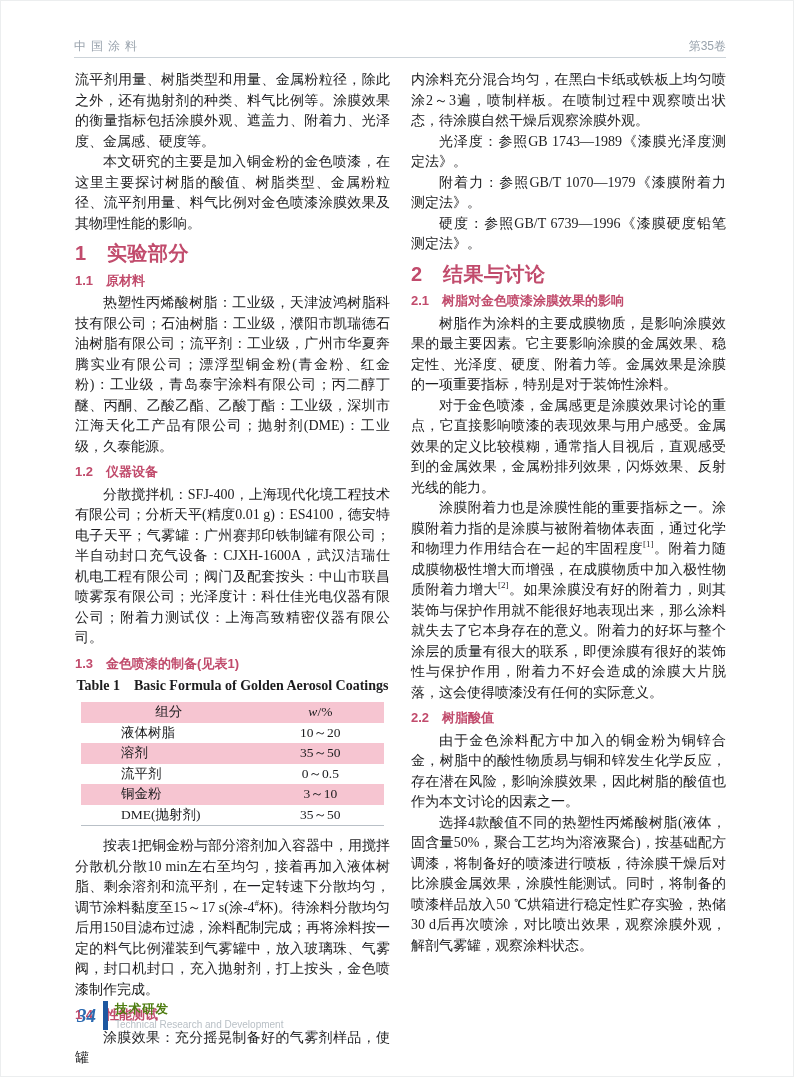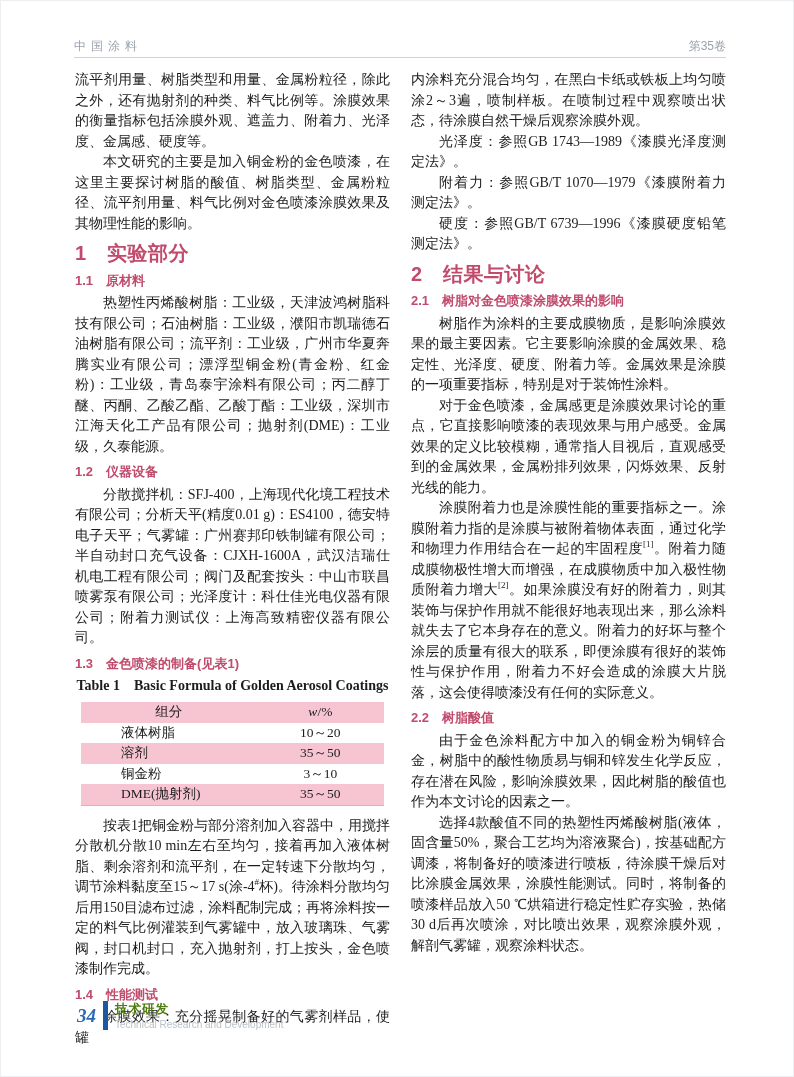--- a/index.html
+++ b/index.html
@@ -121,20 +121,24 @@
         <tbody>
           <tr>
             <td class="c1">液体树脂</td>
             <td class="c2">10～20</td>
           </tr>
           <tr>
             <td class="c1">溶剂</td>
             <td class="c2">35～50</td>
           </tr>
           <tr>
+            <td class="c1">流平剂</td>
+            <td class="c2">0～0.5</td>
+          </tr>
+          <tr>
             <td class="c1">铜金粉</td>
             <td class="c2">3～10</td>
           </tr>
           <tr>
             <td class="c1">DME(抛射剂)</td>
             <td class="c2">35～50</td>
           </tr>
         </tbody>
       </table>
 

